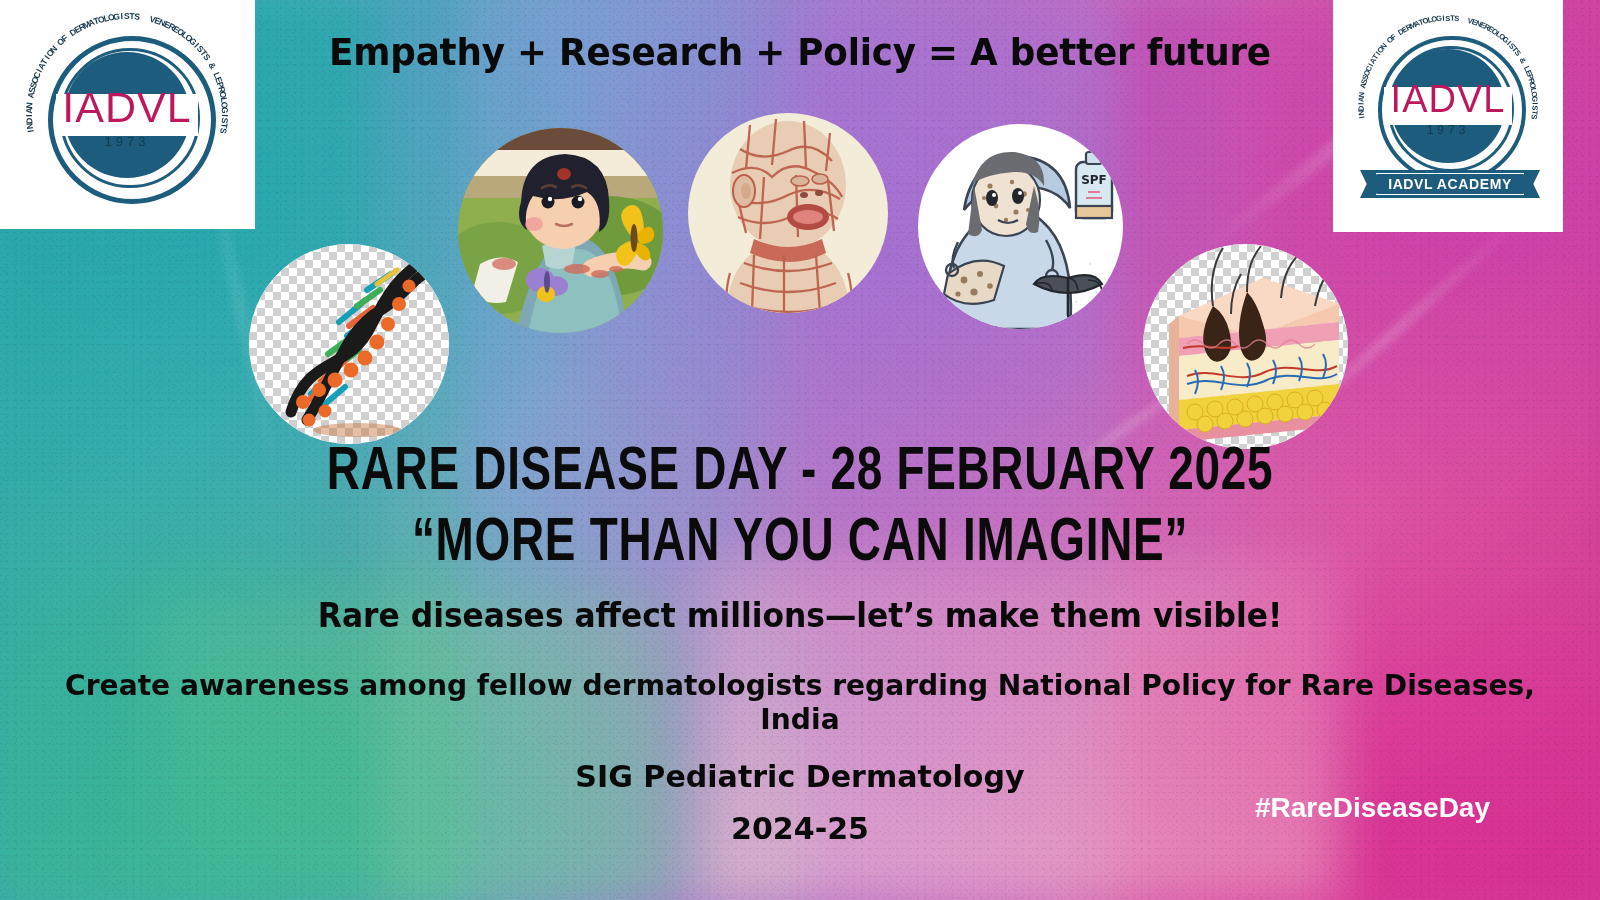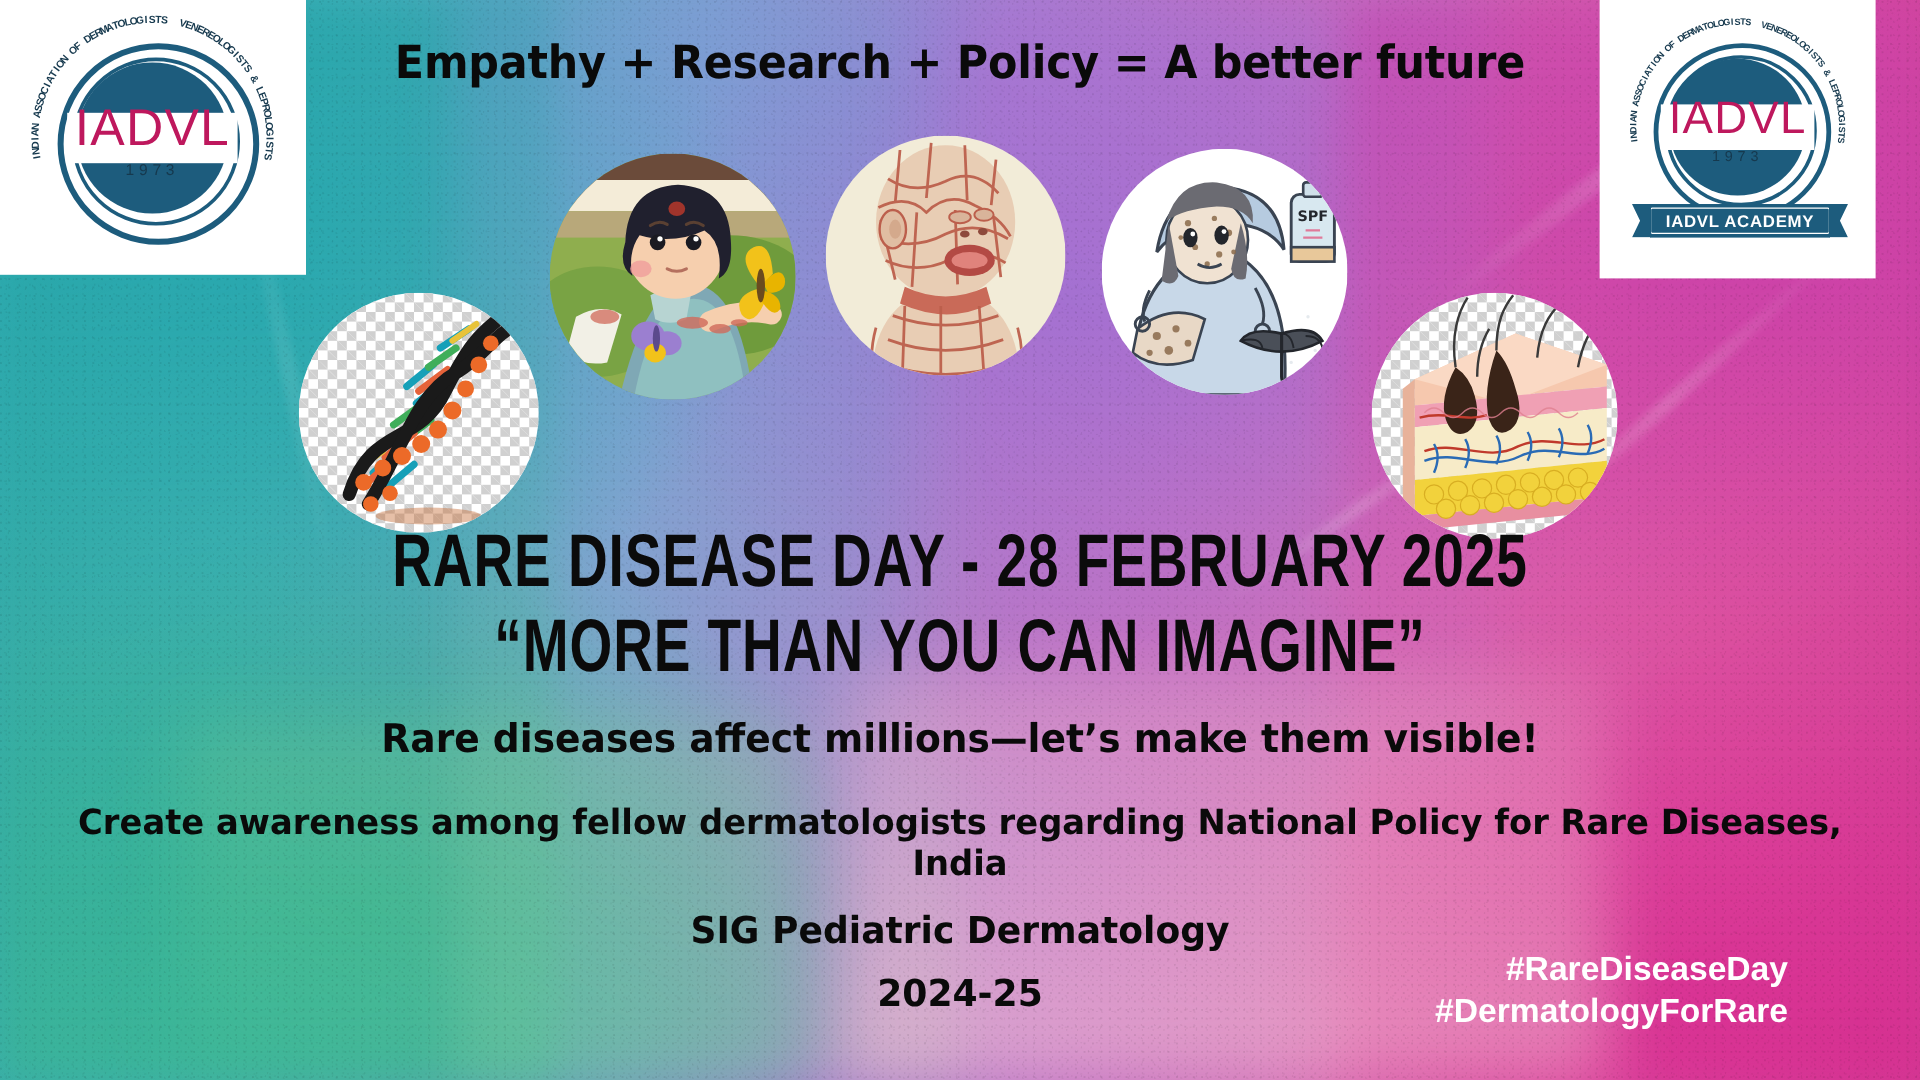--- a/index.html
+++ b/index.html
@@ -523,15 +523,14 @@
   <div class="headline" id="headline-date">RARE DISEASE DAY - 28 FEBRUARY 2025</div>
   <div class="headline" id="headline-theme">“MORE THAN YOU CAN IMAGINE”</div>
 
   <div class="body-line marker" id="body-1">Rare diseases affect millions—let’s make them visible!</div>
   <div class="body-line marker" id="body-2">Create awareness among fellow dermatologists regarding National Policy for Rare Diseases, India</div>
   <div class="body-line marker" id="sig-1">SIG Pediatric Dermatology</div>
   <div class="body-line marker" id="sig-2">2024-25</div>
 
 
   <div class="hashtag" id="hash-1">#RareDiseaseDay</div>
-  <div class="hashtag" id="hash-2">#DermatologyForRare</div>
 
 </div>
 
 </body></html>

